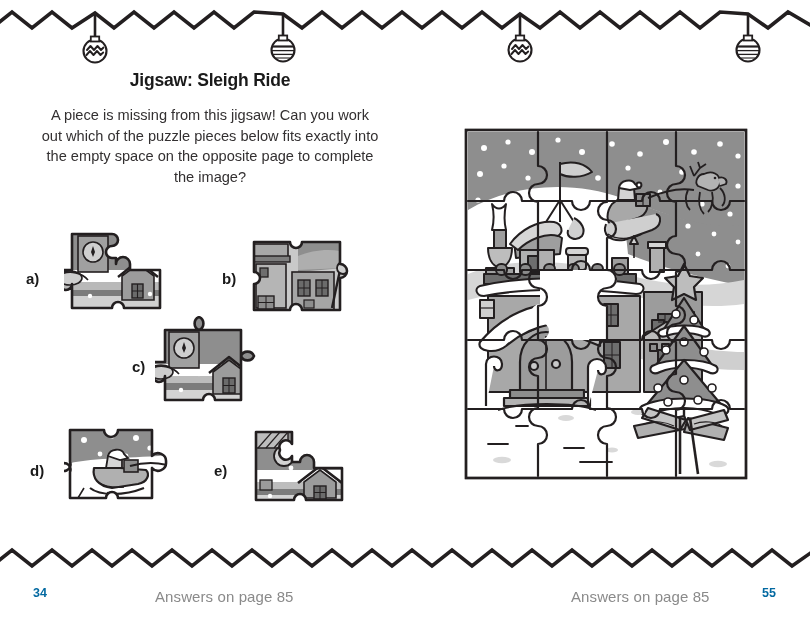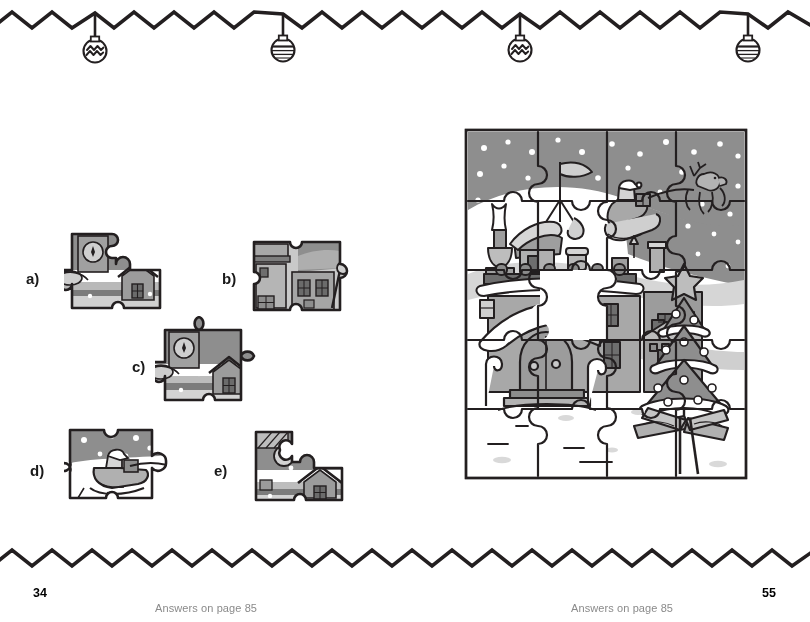--- a/index.html
+++ b/index.html
@@ -73,31 +73,30 @@
     left: 462px; top: 126px;
     width: 288px; height: 356px;
   }
 
   
   .page-num {
     position: absolute;
     top: 586px;
     font-size: 12.5px;
     font-weight: bold;
-    color: #000000;
+    color: #0369a1;
   }
   .page-num.left  { left: 33px; }
   .page-num.right { left: 762px; }
   .answers {
     position: absolute;
     top: 588px;
-    font-size: 11px;
+    font-size: 15px;
     color: #8a8a8a;
     letter-spacing: 0.1px;
-    margin-top: 14px;
   }
   .answers.left  { left: 155px; }
   .answers.right { left: 571px; }
 
   svg { display: block; }
 </style>
 </head>
 <body>
 
 <div class="page">
@@ -139,21 +138,23 @@
         <line x1="520" y1="14" x2="520" y2="35" stroke="#231f20" stroke-width="2.6"></line>
         <use href="#orn-zig" x="520" y="50"></use>
       </g>
       <g>
         <line x1="748" y1="14" x2="748" y2="35" stroke="#231f20" stroke-width="2.6"></line>
         <use href="#orn-stripe" x="748" y="50"></use>
       </g>
     </svg>
   </div>
 
-
+  <div class="title">Jigsaw: Sleigh Ride</div>
+
+  <div class="instructions">A piece is missing from this jigsaw! Can you work out which of the puzzle pieces below fits exactly into the empty space on the opposite page to complete the image?</div>
 
   <div class="option-label" style="left:26px; top:270px;">a)</div>
   <div class="option-art" style="left:64px; top:230px;">
     <svg width="104" height="86" viewBox="0 0 104 86">
       <defs>
         <clipPath id="clipA">
           <path d="M8,4 H48 a6,6 0 0 1 0,12 a6,6 0 0 0 0,12 H52 V34 a7,7 0 0 1 14,0 V40 H96 V78 H60
                    a6,6 0 0 0 -12,0 H8 V54 a6,6 0 0 1 -12,0 V40 H8 Z"></path>
         </clipPath>
       </defs>

